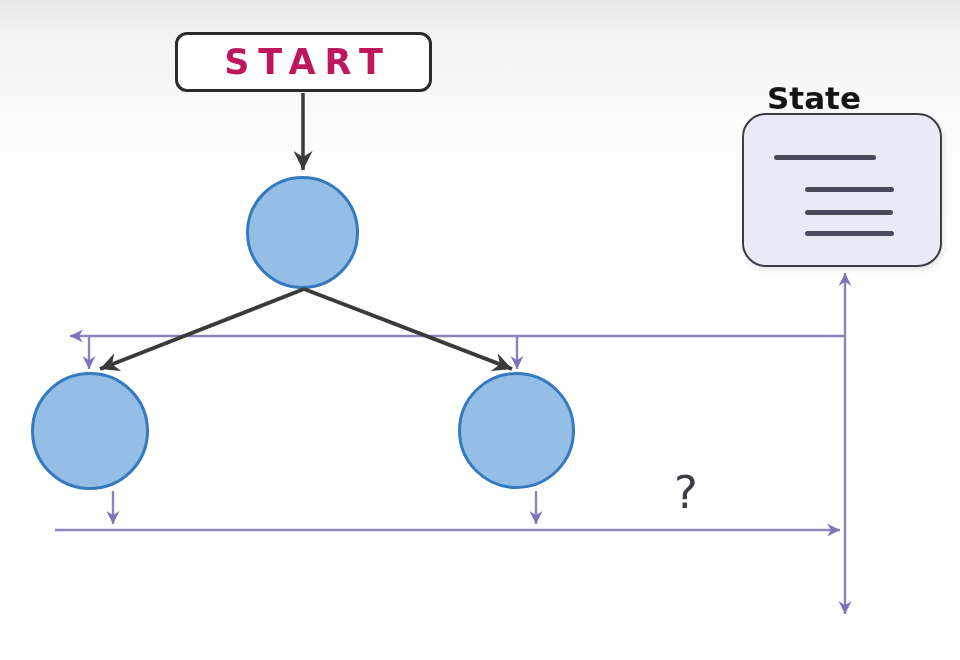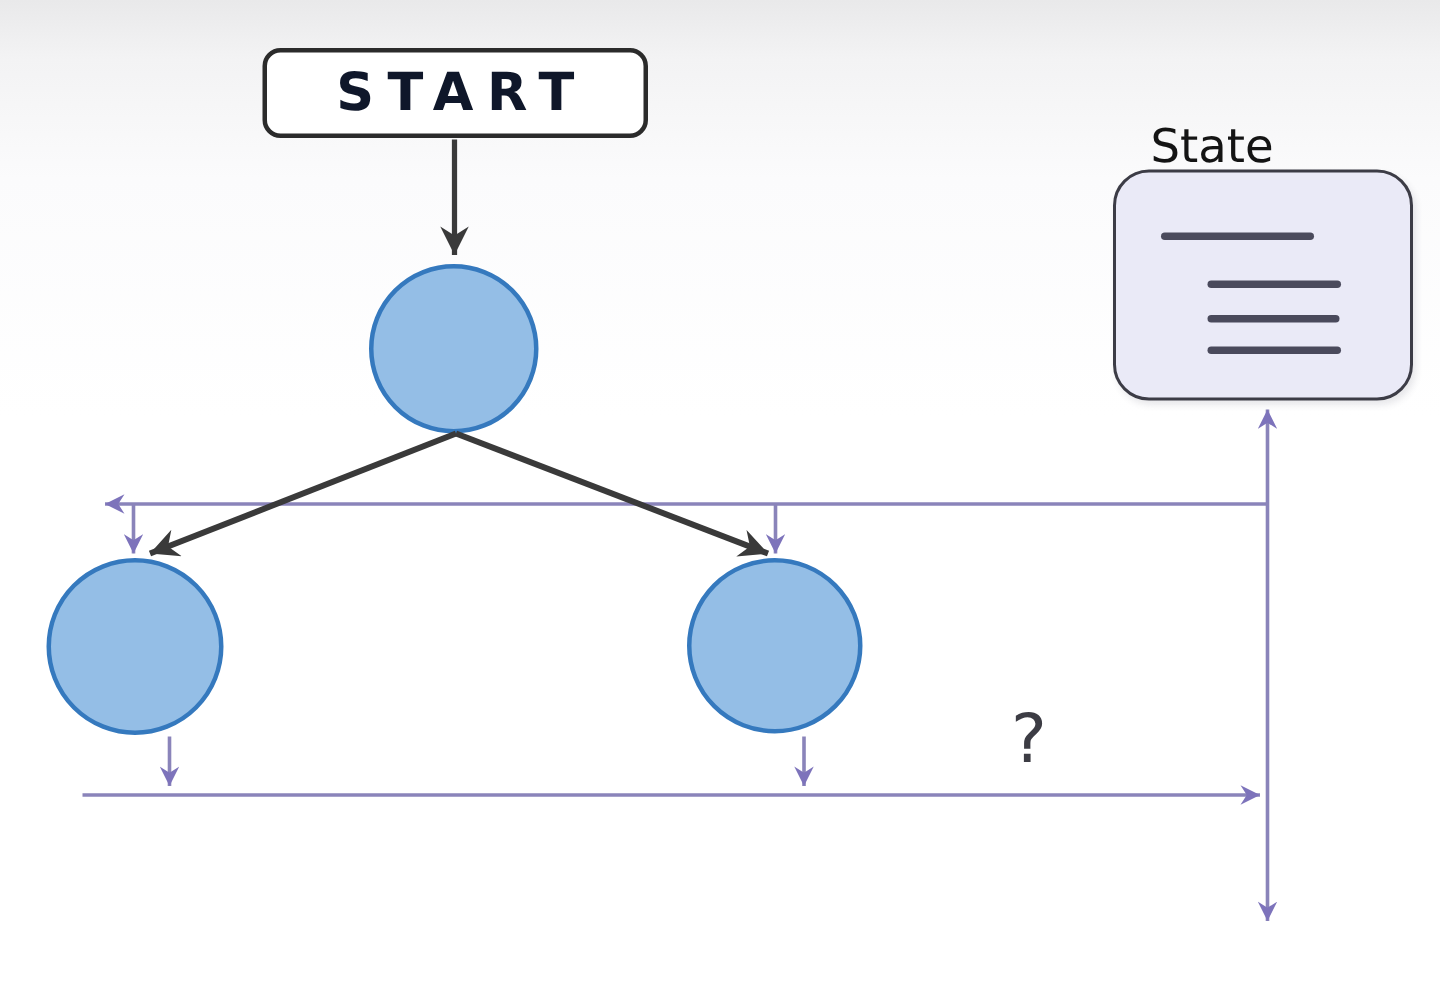--- a/index.html
+++ b/index.html
@@ -40,27 +40,27 @@
     border-radius: 12px;
     box-sizing: border-box;
     display: flex; align-items: center; justify-content: center;
     z-index: 4;
   }
   .start-box span {
     font-size: 35px;
     font-weight: 600;
     letter-spacing: 9px;
     text-indent: 9px;
-    color: #0f172a;
+    color: #be185d;
   }
   .state-label {
     position: absolute;
     left: 767px; top: 80px;
     font-size: 31px;
-    font-weight: normal;
+    font-weight: bold;
     color: #141414;
     z-index: 4;
   }
   .state-card {
     position: absolute;
     left: 742px; top: 113px;
     width: 200px; height: 154px;
     background: #eaeaf7;
     border: 2.5px solid #3c3c46;
     border-radius: 24px;

